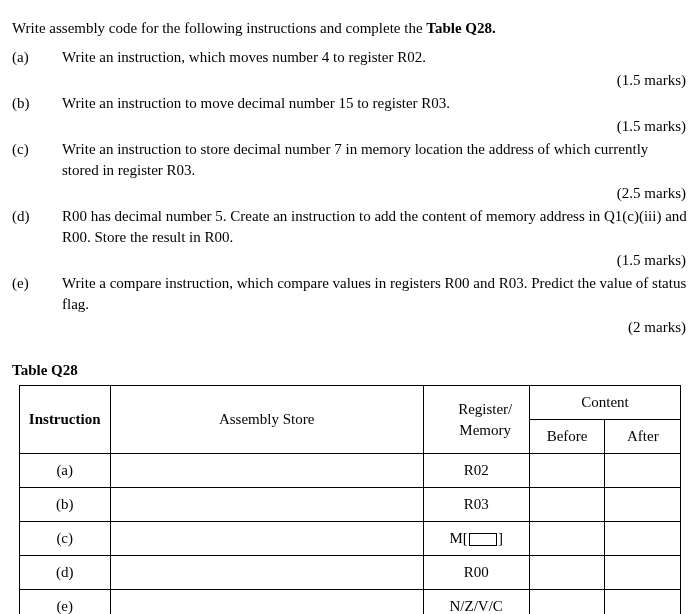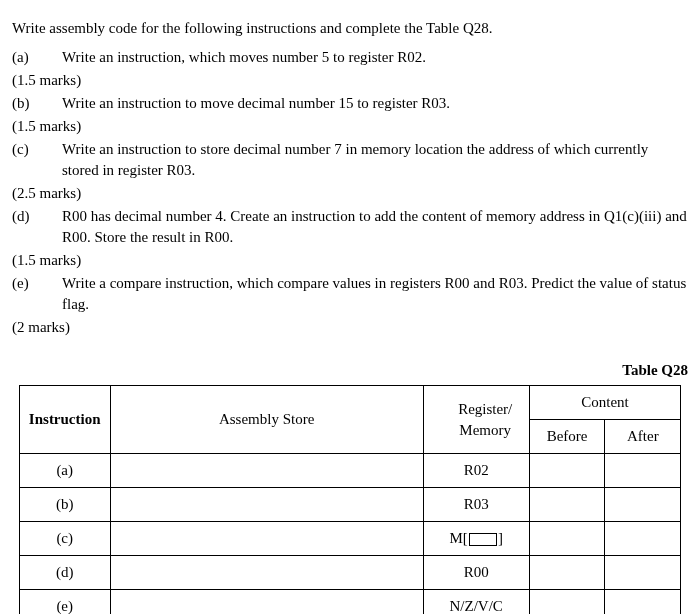--- a/index.html
+++ b/index.html
@@ -24,28 +24,29 @@
       margin-bottom: 2px;
     }
     .q-label {
       width: 50px;
       flex-shrink: 0;
     }
     .q-text {
       flex: 1;
     }
     .marks {
+      text-align: right;
       margin-bottom: 2px;
       padding-right: 2px;
     }
     .table-wrap {
       margin-top: 22px;
     }
     .table-title {
-      text-align: right;
+      text-align: left;
       font-weight: bold;
       margin-bottom: 4px;
     }
     table {
       border-collapse: collapse;
       width: 98%;
       margin: 0 auto;
     }
     th, td {
       border: 1px solid #000;
@@ -60,50 +61,50 @@
     .col-before { width: 75px; }
     .col-after { width: 75px; }
     .mem-box {
       display: inline-block;
       border: 1px solid #000;
       width: 28px;
       height: 13px;
       vertical-align: middle;
       margin: 0 1px;
     }
-    .bold { font-weight: normal; }
+    .bold { font-weight: bold; }
   </style>
 </head>
 <body>
 
 <div class="intro">
   <span>Write assembly code for the following instructions and complete the </span><span class="bold">Table Q28.</span>
 </div>
 
 <div class="q-row">
   <div class="q-label">(a)</div>
-  <div class="q-text">Write an instruction, which moves number 5 to register R02.</div>
+  <div class="q-text">Write an instruction, which moves number 4 to register R02.</div>
 </div>
 <div class="marks">(1.5 marks)</div>
 
 <div class="q-row">
   <div class="q-label">(b)</div>
   <div class="q-text">Write an instruction to move decimal number 15 to register R03.</div>
 </div>
 <div class="marks">(1.5 marks)</div>
 
 <div class="q-row">
   <div class="q-label">(c)</div>
   <div class="q-text">Write an instruction to store decimal number 7 in memory location the address of which currently stored in register R03.</div>
 </div>
 <div class="marks">(2.5 marks)</div>
 
 <div class="q-row">
   <div class="q-label">(d)</div>
-  <div class="q-text">R00 has decimal number 4. Create an instruction to add the content of memory address in Q1(c)(iii) and R00. Store the result in R00.</div>
+  <div class="q-text">R00 has decimal number 5. Create an instruction to add the content of memory address in Q1(c)(iii) and R00. Store the result in R00.</div>
 </div>
 <div class="marks">(1.5 marks)</div>
 
 <div class="q-row">
   <div class="q-label">(e)</div>
   <div class="q-text">Write a compare instruction, which compare values in registers R00 and R03. Predict the value of status flag.</div>
 </div>
 <div class="marks">(2 marks)</div>
 
 <div class="table-wrap">

